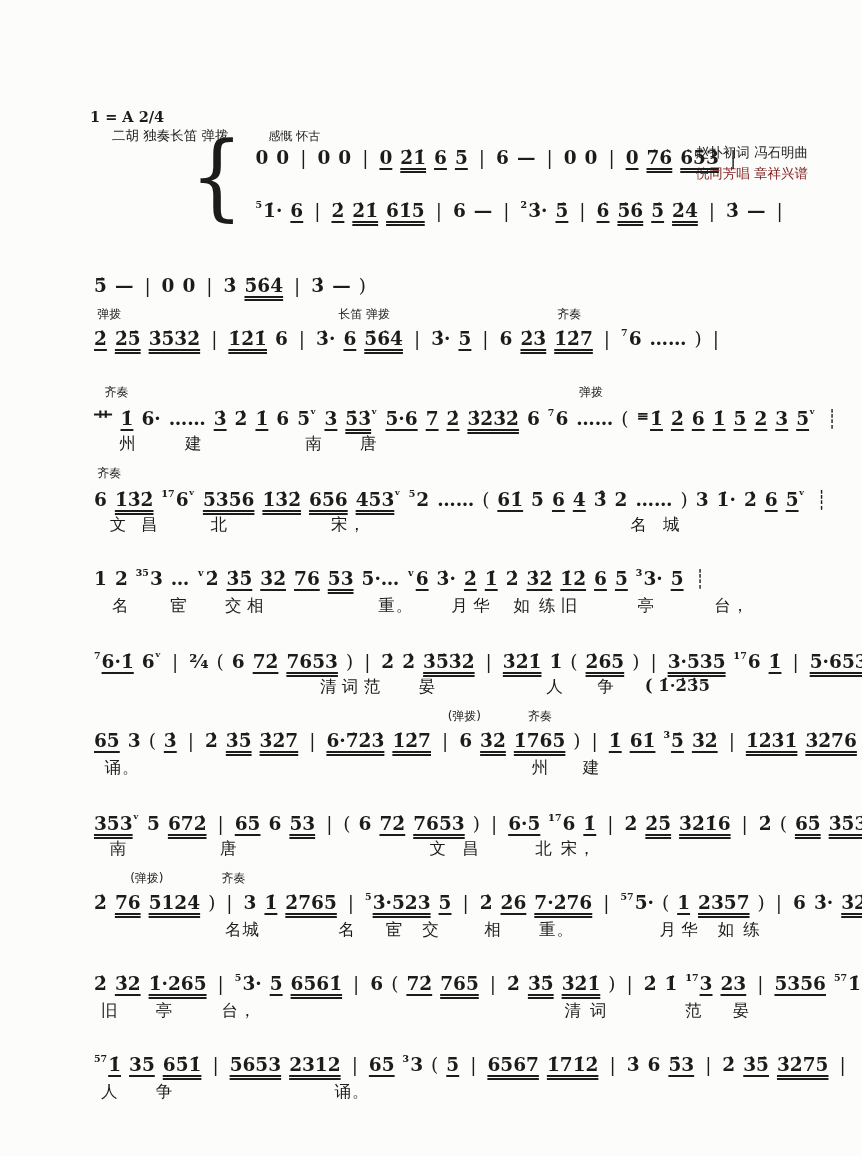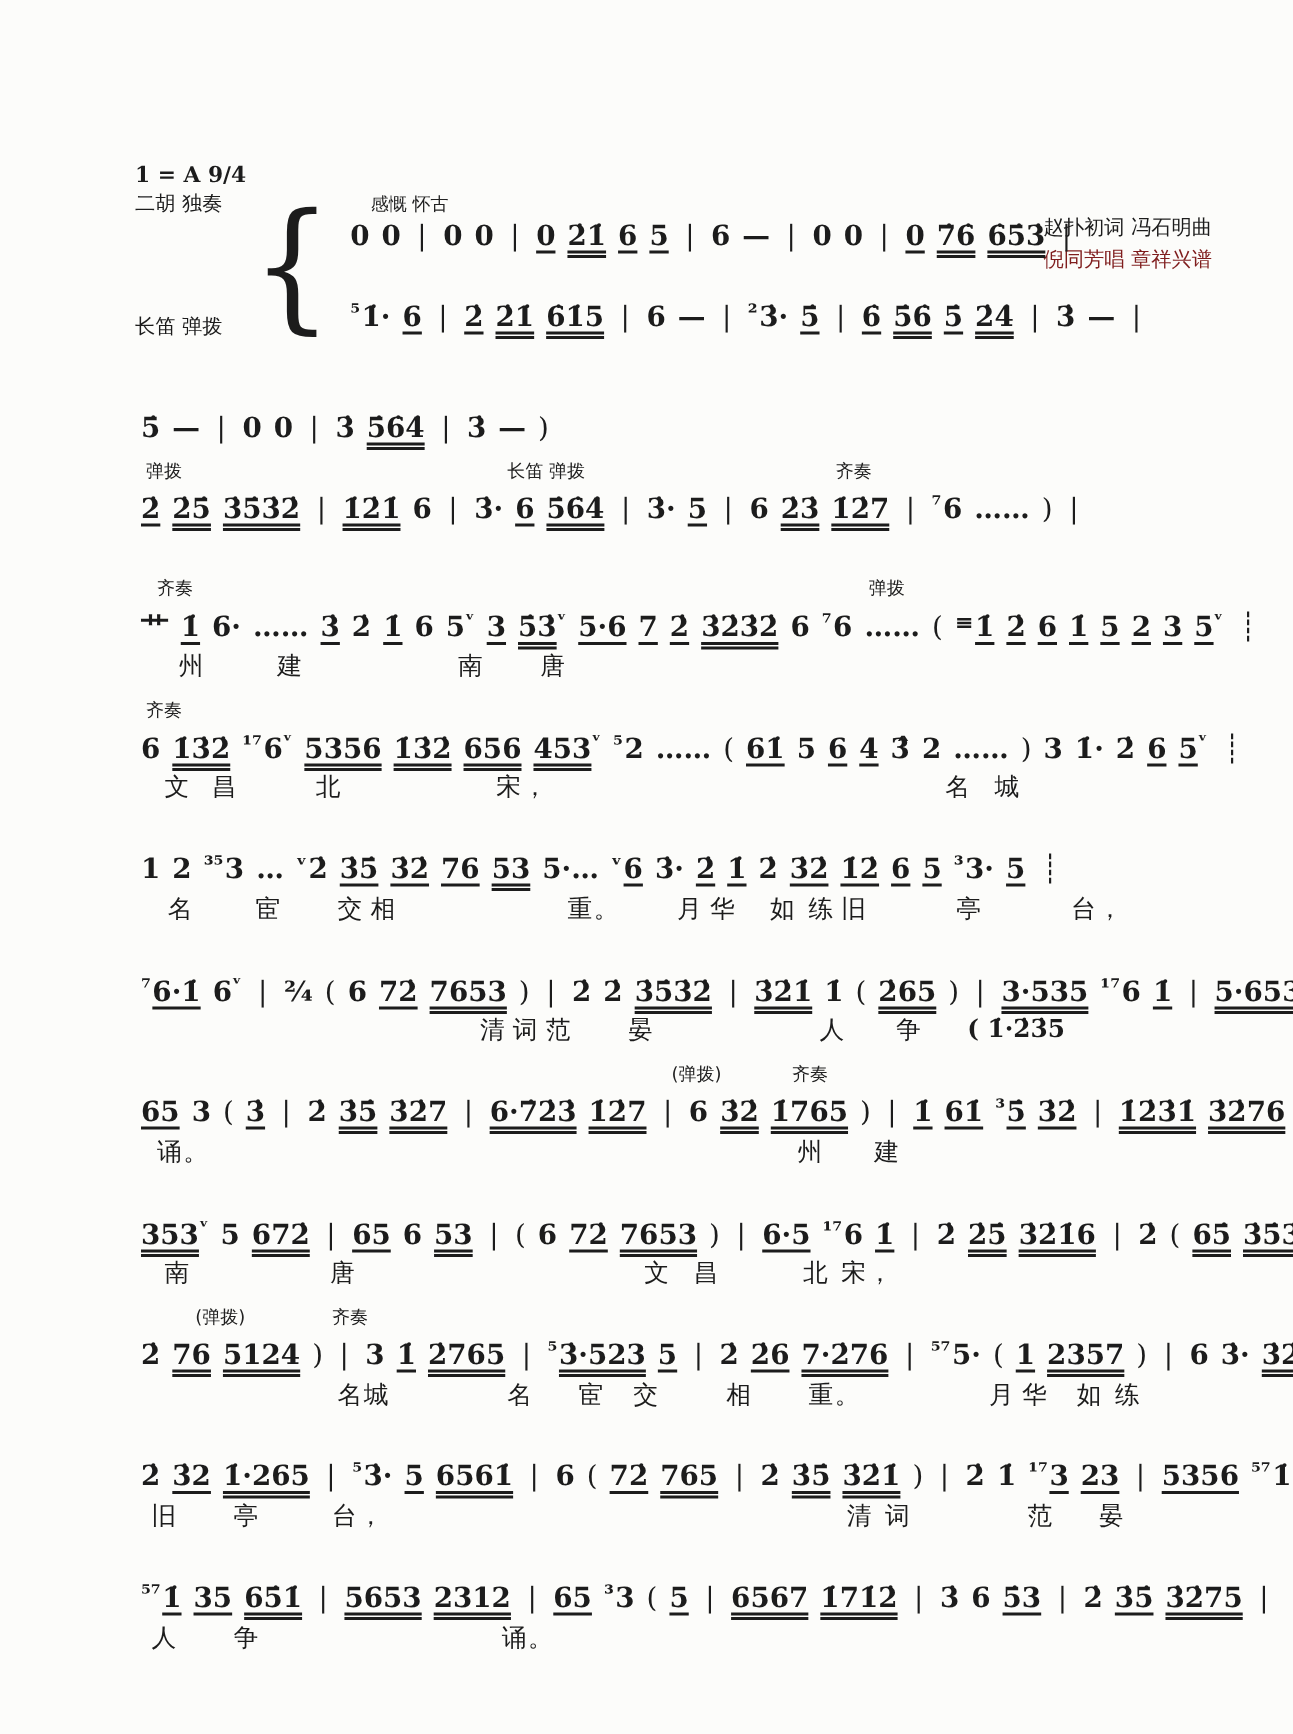--- a/index.html
+++ b/index.html
@@ -10,22 +10,22 @@
   }
   .title{font-size:27px;font-weight:bold;text-align:center;letter-spacing:14px;
          font-family:"DejaVu Serif","Liberation Serif",serif;}
   .subtitle{text-align:center;font-size:14.5px;margin-top:5px;letter-spacing:2px;}
   .credits{position:absolute;top:142px;right:54px;text-align:right;font-size:13.5px;line-height:1.55;}
   .keyline{font-size:14.5px;font-weight:bold;margin:12px 0 0;
            font-family:"DejaVu Serif","Liberation Serif",serif;}
   .score{margin-top:2px;}
   .system{margin-bottom:8px;}
   .system.duo{display:flex;align-items:stretch;margin-bottom:28px;}
-  .duo-left{width:78px;display:flex;flex-direction:column;justify-content:space-between;
-            font-size:13.5px;white-space:nowrap;}
+  .duo-left{width:78px;display:flex;flex-direction:row;justify-content:space-between;
+            font-size:13.5px;white-space:nowrap;margin-left:22px;}
   .brace{font-size:84px;line-height:1;align-self:center;font-weight:400;
          transform:scaleY(1.12);margin-right:8px;font-family:"DejaVu Serif",serif;}
   .duo-staves{flex:1;min-width:0;}
   .rowwrap{position:relative;margin-bottom:2px;}
   .annrow{position:relative;height:16px;font-size:12px;}
   .ann{position:absolute;top:1px;white-space:nowrap;color:#222;}
   .music{font-family:"DejaVu Serif","DejaVu Sans",serif;font-weight:bold;font-size:18.5px;
          white-space:nowrap;line-height:30px;height:32px;}
   .tok{display:inline-block;margin:0 4px;}
   .bar{margin:0 7px;font-weight:400;}
@@ -39,21 +39,21 @@
   .frag{font-family:"DejaVu Serif",serif;font-weight:bold;letter-spacing:0;}
 </style>
 </head>
 <body>
 
 <div class="page">
   <div class="credits">
     <div class="c1">赵扑初词  冯石明曲</div>
     <div class="c2" style="color: #7f1d1d;">倪同芳唱  章祥兴谱</div>
   </div>
-  <div class="keyline">1 = A    9/4</div>
+  <div class="keyline">1 = A    2/4</div>
   <div class="score" id="score">
       <div class="system duo">
         <div class="duo-left">
           <div class="inst-label">二胡 独奏</div>
           <div class="inst-label">长笛 弹拨</div>
         </div>
         <div class="brace">{</div>
         <div class="duo-staves">
           <div class="rowwrap">
             <div class="annrow">

